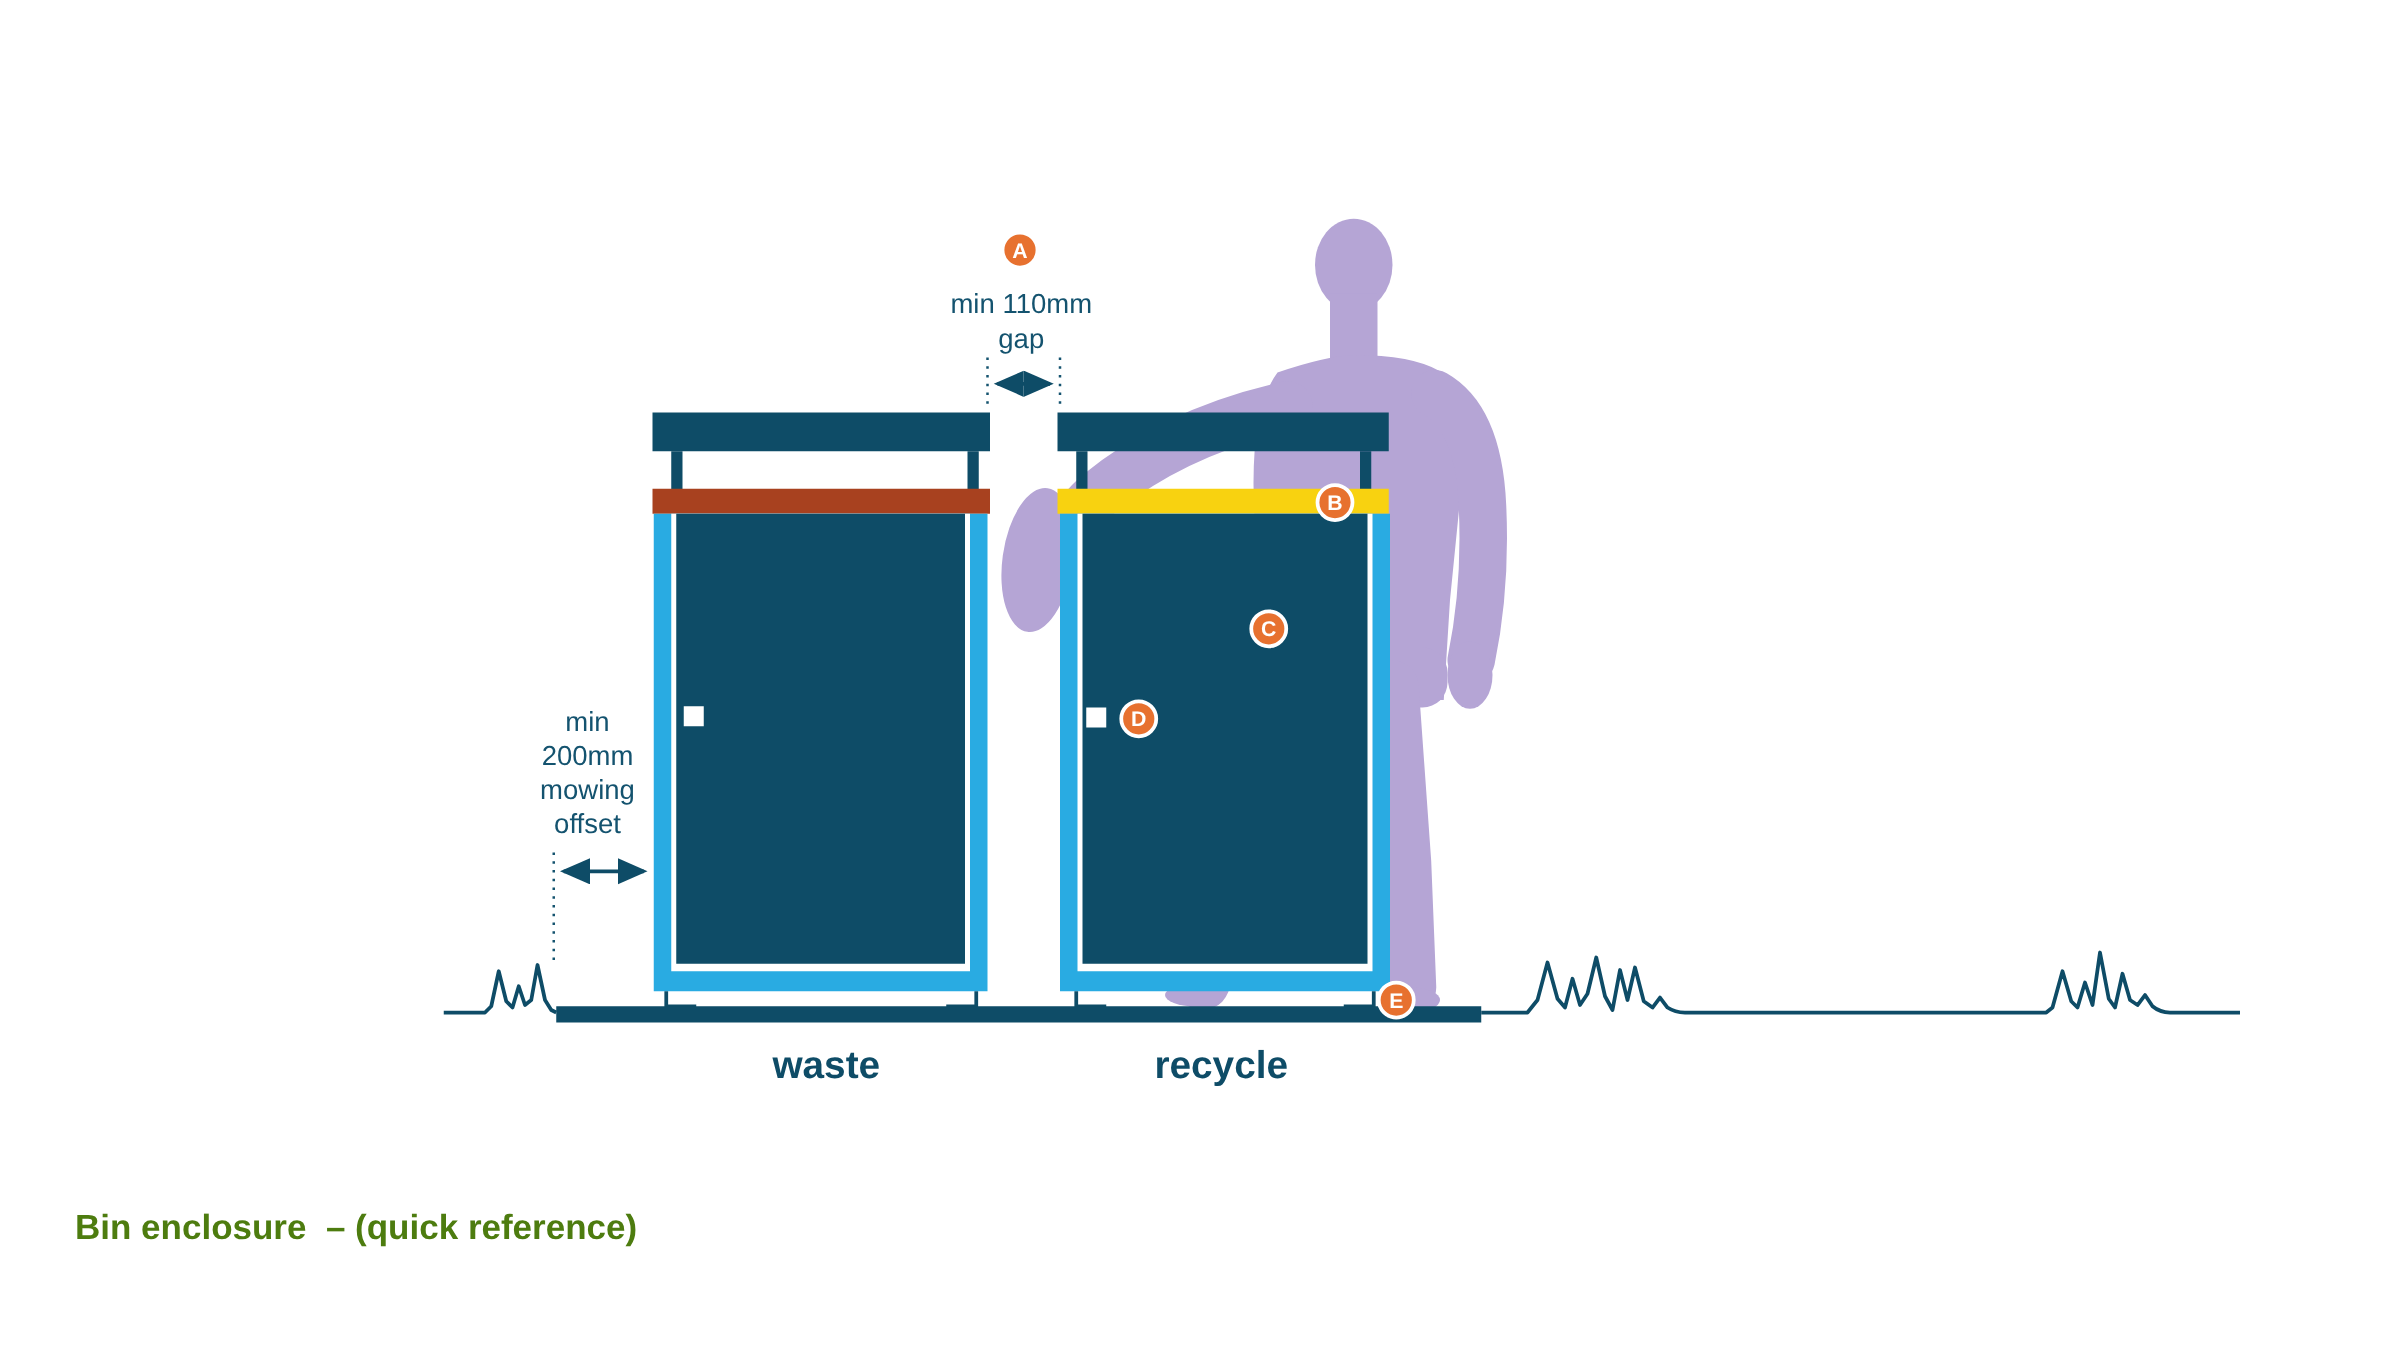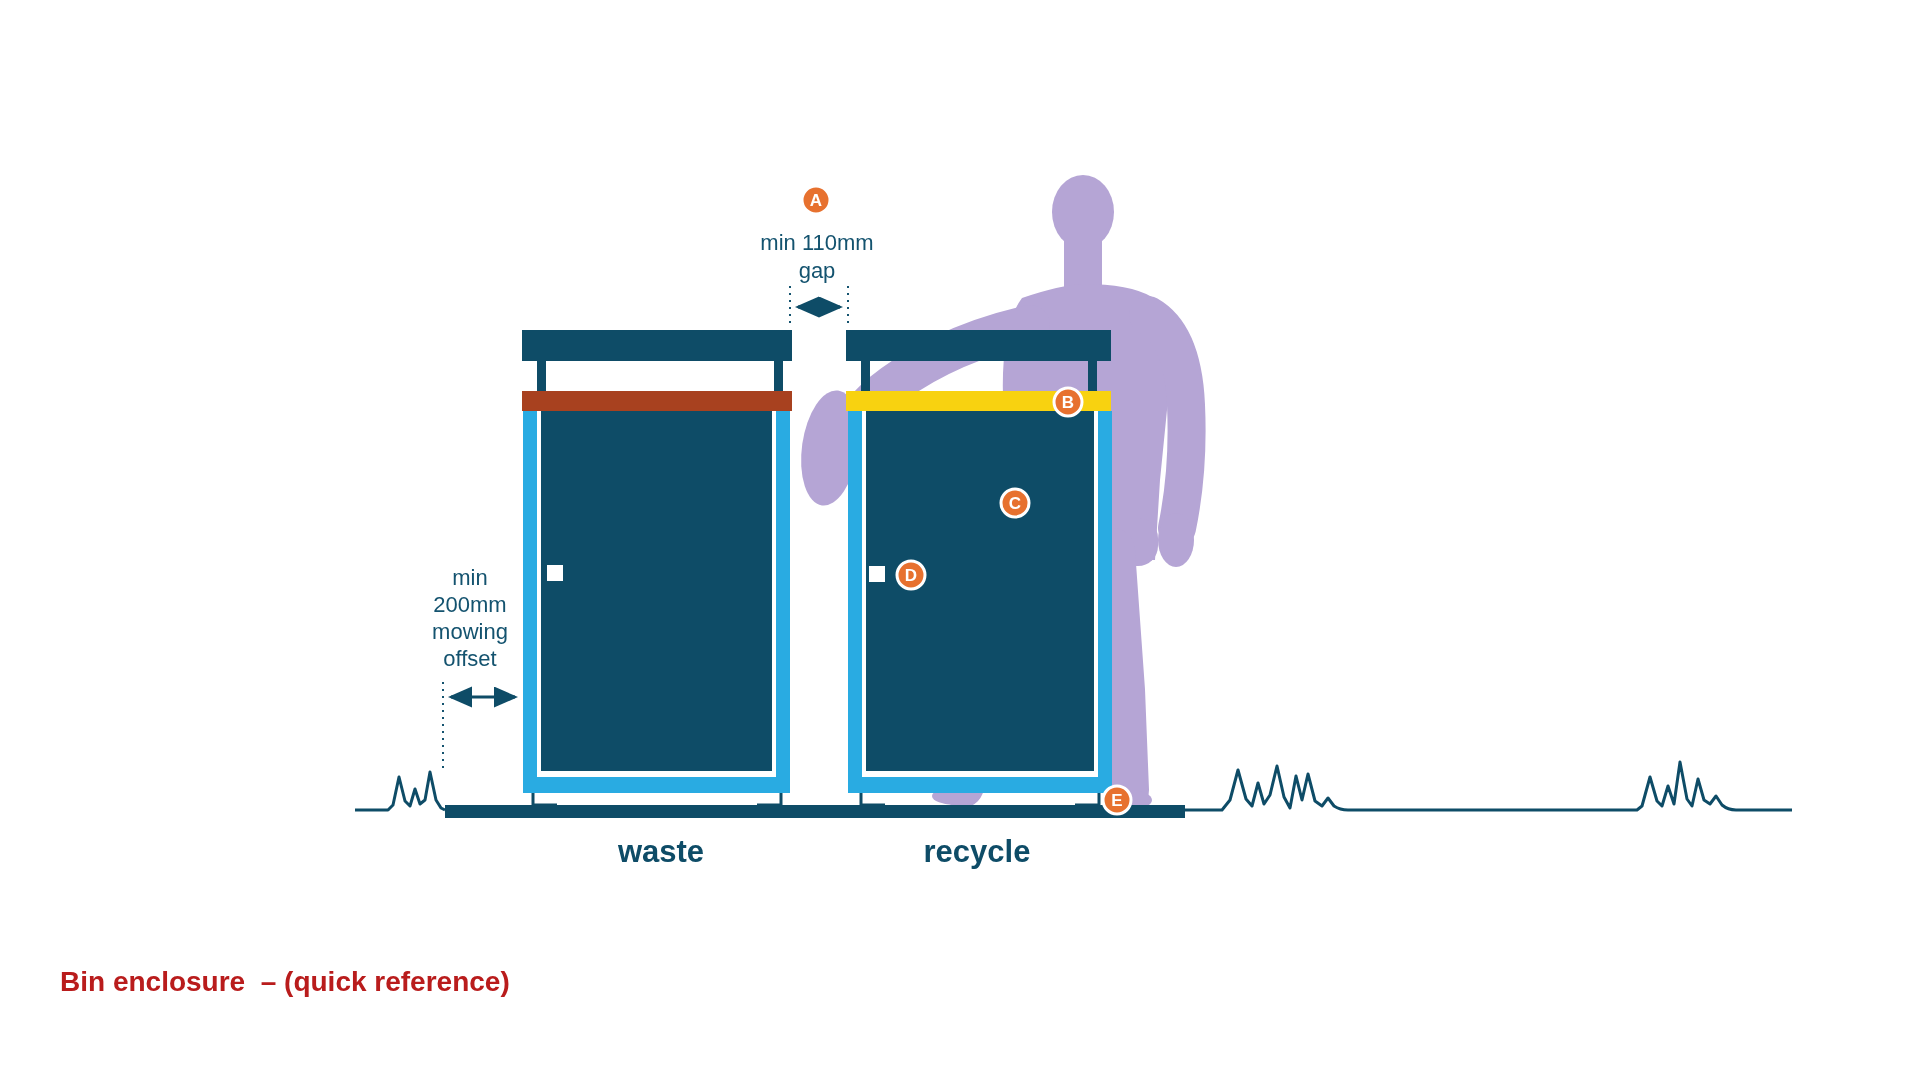--- a/index.html
+++ b/index.html
@@ -44,21 +44,21 @@
   }
   .dotted { stroke: #14536f; stroke-width: 2; stroke-dasharray: 2,5; fill: none; }
   .dim-arrow { stroke: #0e4c67; stroke-width: 3; fill: none; }
   .ground-line { stroke: #0e4c67; stroke-width: 3; fill: none; stroke-linejoin: round; }
   .foot-bracket { stroke: #0e4c67; stroke-width: 3; fill: none; }
 
   .page-title {
     position: absolute;
     left: 60px;
     top: 966px;
-    color: #b91c1c;
+    color: #4d7c0f;
     font-size: 28px;
     font-weight: bold;
     font-family: "Liberation Sans", sans-serif;
     white-space: pre;
   }
 </style>
 </head>
 <body>
 
 <div class="stage">

